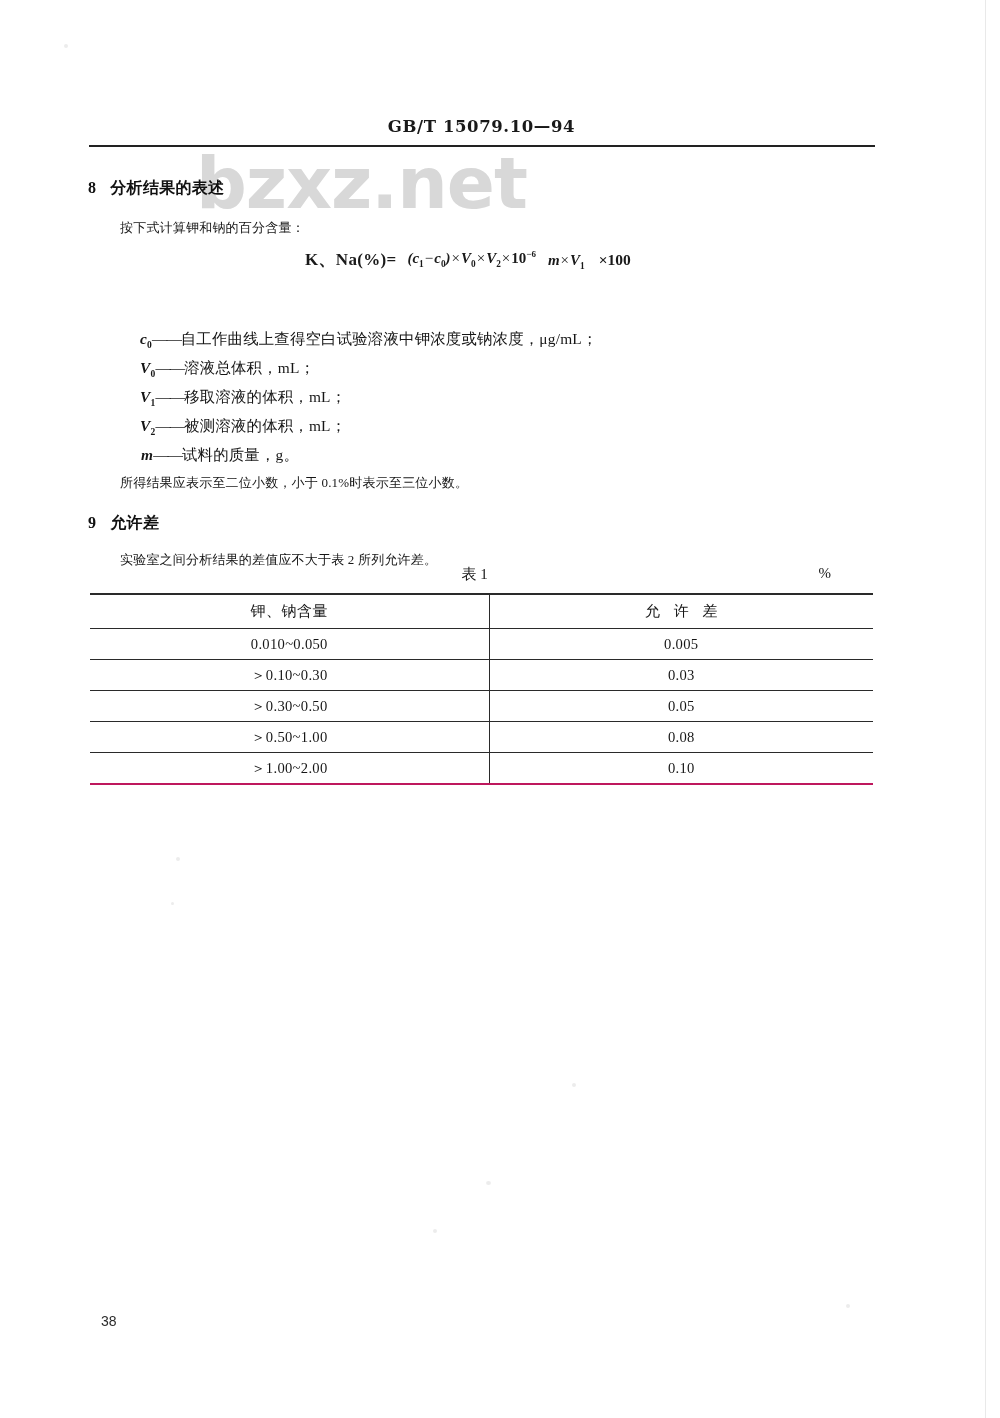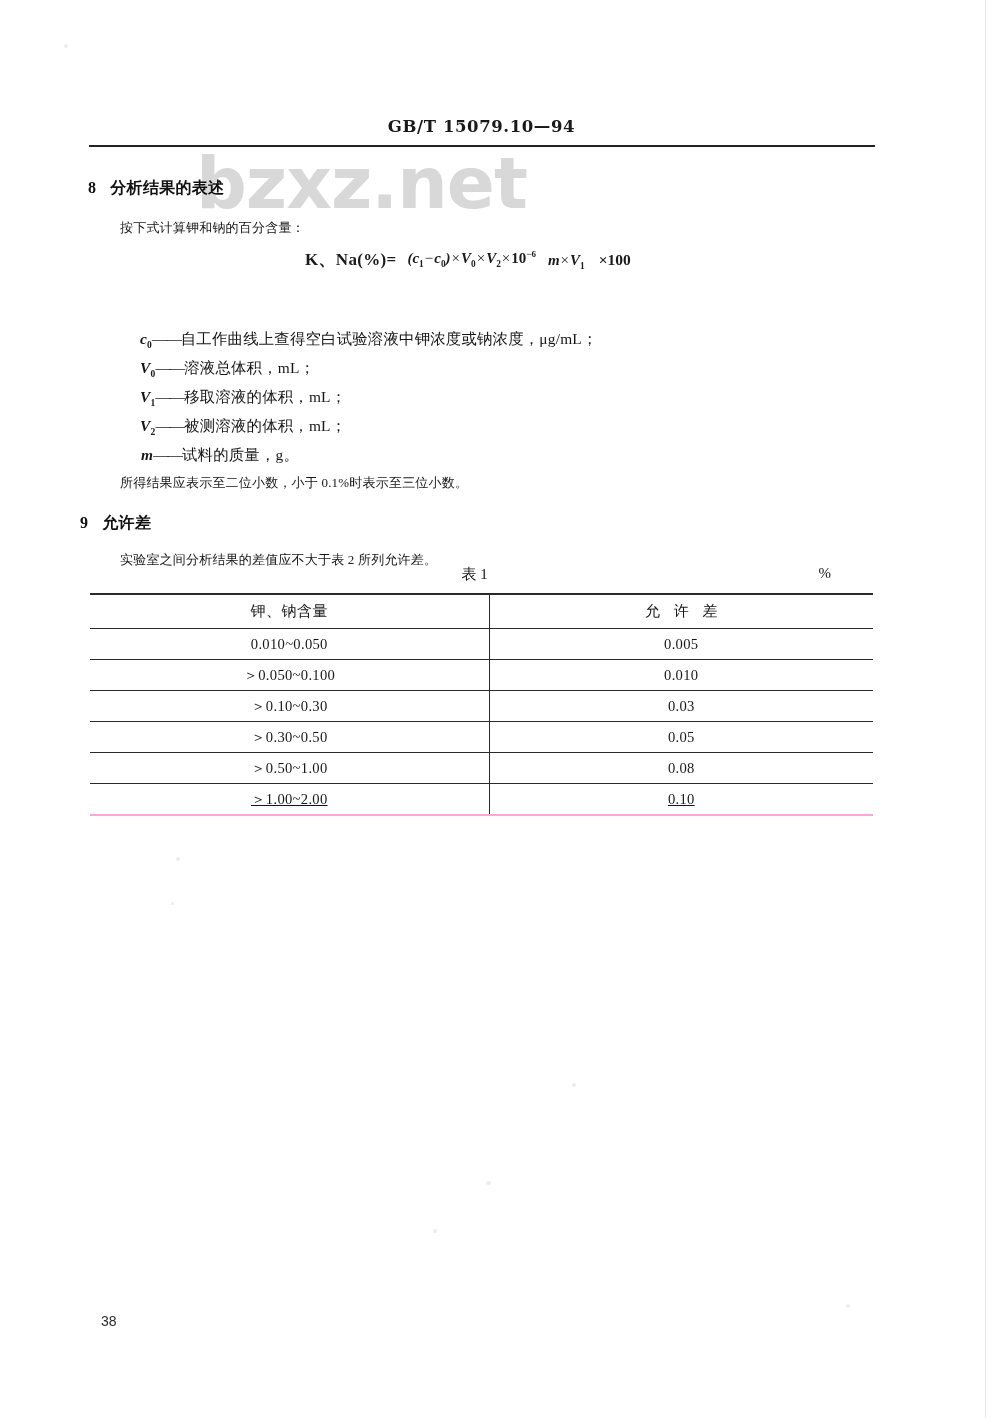--- a/index.html
+++ b/index.html
@@ -192,22 +192,21 @@
     letter-spacing: .3px;
   }
   table.data thead th {
     font-size: 15px;
     border-top: 2px solid #2a2a2a;
     height: 33px;
   }
   table.data thead th.c1 { letter-spacing: .5px; }
   table.data thead th.c2 { letter-spacing: 5px; text-indent: 5px; }
   table.data tbody tr:last-child td {
-    border-bottom: 2px solid #f9a8d4;
-    text-decoration: underline;
+    border-bottom: 2px solid #be185d;
   }
   table.data .col1 { width: 399px; border-right: 1.6px solid #2a2a2a; }
   table.data .col2 { width: 384px; }
 
   
   .folio {
     position: absolute;
     left: 101px;
     top: 1313px;
     font-family: "Liberation Sans", sans-serif;
@@ -270,21 +269,21 @@
   <div class="defline" style="left:140px; top:416px;">
     <span class="sym">V<sub>2</sub></span><span class="dash">——</span><span>被测溶液的体积，mL；</span>
   </div>
 
   <div class="defline" style="left:141px; top:445px;">
     <span class="sym">m</span><span class="dash">——</span><span>试料的质量，g。</span>
   </div>
 
   <div class="para" style="left:120px; top:474px;">所得结果应表示至二位小数，小于 0.1%时表示至三位小数。</div>
 
-  <div class="sec-head" style="left:80px; top:513px;">
+  <div class="sec-head" style="left:88px; top:513px;">
     <span class="num">9</span><span>允许差</span>
   </div>
 
   <div class="para" style="left:120px; top:551px;">实验室之间分析结果的差值应不大于表 2 所列允许差。</div>
 
   <div class="tbl-cap">
     <span class="center">表 1</span>
     <span class="unit-right">%</span>
   </div>
 
@@ -294,24 +293,20 @@
         <th class="col1 c1">钾、钠含量</th>
         <th class="col2 c2">允 许 差</th>
       </tr>
     </thead>
     <tbody>
       <tr>
         <td class="col1">0.010~0.050</td>
         <td class="col2">0.005</td>
       </tr>
       <tr>
-        <td class="col1">＞0.050~0.100</td>
-        <td class="col2">0.010</td>
-      </tr>
-      <tr>
         <td class="col1">＞0.10~0.30</td>
         <td class="col2">0.03</td>
       </tr>
       <tr>
         <td class="col1">＞0.30~0.50</td>
         <td class="col2">0.05</td>
       </tr>
       <tr>
         <td class="col1">＞0.50~1.00</td>
         <td class="col2">0.08</td>

